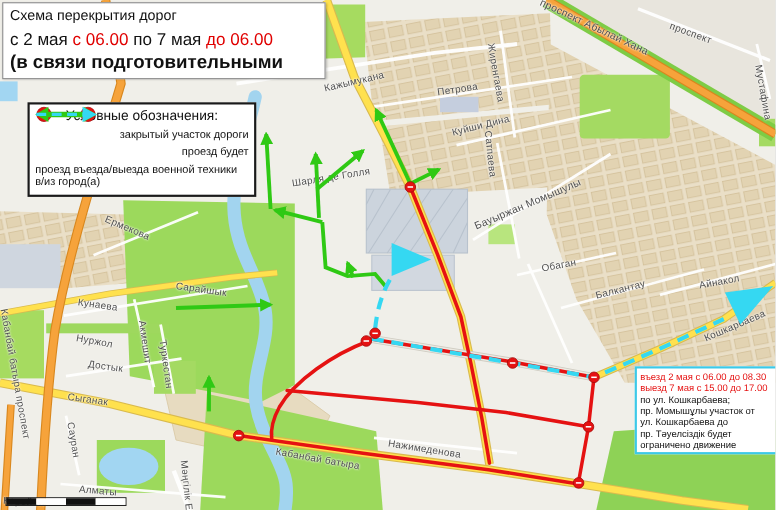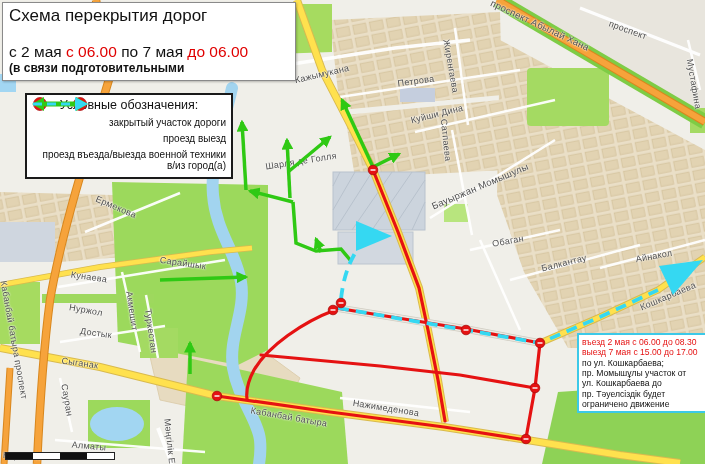--- a/index.html
+++ b/index.html
@@ -7,29 +7,29 @@
   #stage svg{position:absolute;left:0;top:0;}
   #base-svg{z-index:1;}
   #labels-layer{position:absolute;left:0;top:0;width:705px;height:464px;z-index:2;pointer-events:none;}
   .street-label{position:absolute;font-size:9px;color:#4f4f4f;white-space:nowrap;
     text-shadow:0 0 2px #fff,0 0 2px #fff;letter-spacing:.3px;}
   #overlay-svg{z-index:3;pointer-events:none;}
   .panel{position:absolute;background:#fff;z-index:4;}
   
   #title-box{left:2px;top:2px;width:280px;border:1px solid #8a8a8a;padding:3px 6px 5px 6px;
     box-shadow:1px 1px 2px rgba(0,0,0,.25);}
-  #title-box .t1{font-size:17px;color:#111;}
-  #title-box .t2{font-size:15.5px;color:#111;margin-top:17px;}
+  #title-box .t1{font-size:13px;color:#111;}
+  #title-box .t2{font-size:15.5px;color:#111;margin-top:7px;}
   #title-box .red{color:#e00000;}
-  #title-box .t3{font-size:12px;font-weight:bold;color:#111;margin-top:1px;line-height:1.12;}
+  #title-box .t3{font-size:17px;font-weight:bold;color:#111;margin-top:1px;line-height:1.12;}
   
   #legend-box{left:25px;top:93px;width:194px;border:2px solid #1a1a1a;padding:3px 5px 6px 5px;}
   #legend-title{font-size:12.5px;color:#111;text-align:center;margin-bottom:4px;}
   .legend-row{display:flex;align-items:center;justify-content:flex-end;margin-top:5px;}
-  .legend-label{font-size:10px;color:#111;text-align:right;line-height:1.1;}
+  .legend-label{font-size:10px;color:#111;line-height:1.1;}
   .legend-sym{width:58px;flex:0 0 58px;margin-left:4px;}
   
   #notice-box{left:577px;top:333px;width:127px;border:2px solid #3cc9e8;padding:2px 3px;
     font-size:8.6px;line-height:1.2;color:#111;}
   #notice-box .red{color:#e51212;}
   
   #scale-bar{position:absolute;left:5px;top:452px;width:108px;height:6px;z-index:4;
     border:1px solid #222;display:flex;}
   #scale-bar div{flex:1;}
   .sb-b{background:#111;} .sb-w{background:#fff;}
@@ -261,21 +261,21 @@
       <svg class="legend-sym" width="58" height="18" viewBox="0 0 58 18">
         <line x1="8" y1="9" x2="50" y2="9" stroke="#e51212" stroke-width="2.4"></line>
         <circle cx="9" cy="9" r="6.5" fill="#e51212" stroke="#a80d0d" stroke-width="0.7"></circle>
         <circle cx="49" cy="9" r="6.5" fill="#e51212" stroke="#a80d0d" stroke-width="0.7"></circle>
         <text x="9" y="10.4" font-size="3.4" fill="#fff" text-anchor="middle">STOP</text>
         <text x="49" y="10.4" font-size="3.4" fill="#fff" text-anchor="middle">STOP</text>
       </svg>
     </div>
 
     <div class="legend-row">
-      <div class="legend-label">проезд выезд</div>
+      <div class="legend-label">проезд будет</div>
       <svg class="legend-sym" width="58" height="18" viewBox="0 0 58 18">
         <line x1="12" y1="9" x2="46" y2="9" stroke="#2fc914" stroke-width="5"></line>
         <polygon points="13,2 13,16 1,9" fill="#2fc914"></polygon>
         <polygon points="45,2 45,16 57,9" fill="#2fc914"></polygon>
       </svg>
     </div>
 
     <div class="legend-row">
       <div class="legend-label">проезд въезда/выезда военной техники в/из город(а)</div>
       <svg class="legend-sym" width="58" height="18" viewBox="0 0 58 18">

